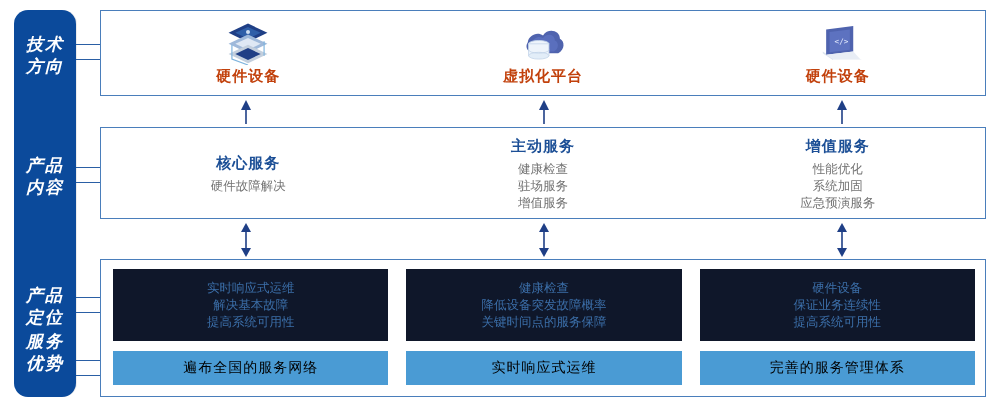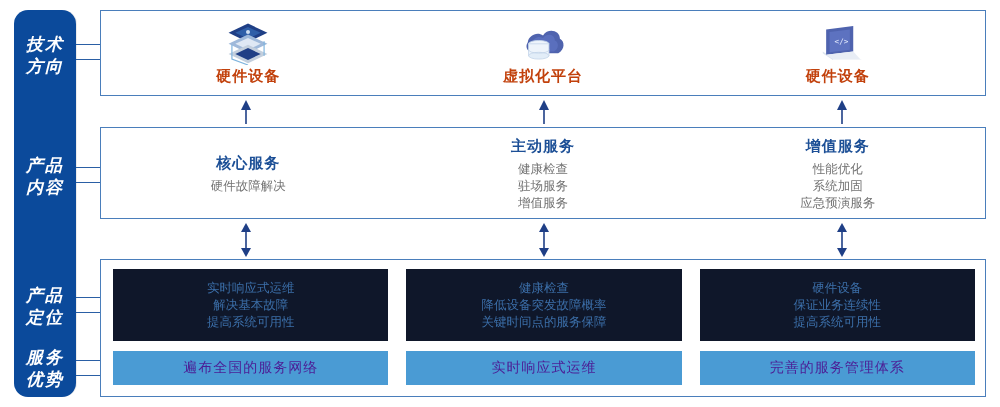--- a/index.html
+++ b/index.html
@@ -25,21 +25,21 @@
     font-size:17px;font-weight:bold;
     font-style:italic;
     line-height:22px;
     text-align:center;
     letter-spacing:2px;
     white-space:pre-line;
   }
   .rail-label.l1{top:24px;}
   .rail-label.l2{top:145px;}
   .rail-label.l3{top:275px;}
-  .rail-label.l4{top:337px;}
+  .rail-label.l4{top:321px;}
 
   
   .stub{position:absolute;height:1px;background:#2a5fa5;}
 
   
   .panel{
     position:absolute;
     background:#ffffff;
     border:1.5px solid #4a7ebb;
     box-sizing:border-box;
@@ -79,21 +79,21 @@
     flex:1;background:#0f172a;
     height:72px;
     display:flex;flex-direction:column;align-items:center;justify-content:center;
   }
   .gray-line{color:#3b6ea8;font-size:12.5px;line-height:17px;}
   .blue-bar{
     flex:1;background:#4a9bd4;
     height:34px;margin-top:10px;
     display:flex;align-items:center;justify-content:center;
   }
-  .blue-bar-text{color:#4c1d95;font-size:14px;letter-spacing:1px;}
+  .blue-bar-text{color:#000000;font-size:14px;letter-spacing:1px;}
 
   
   .arrow{position:absolute;}
 </style>
 </head>
 <body>
 
 <div id="diagram">
 
   <div class="rail">

